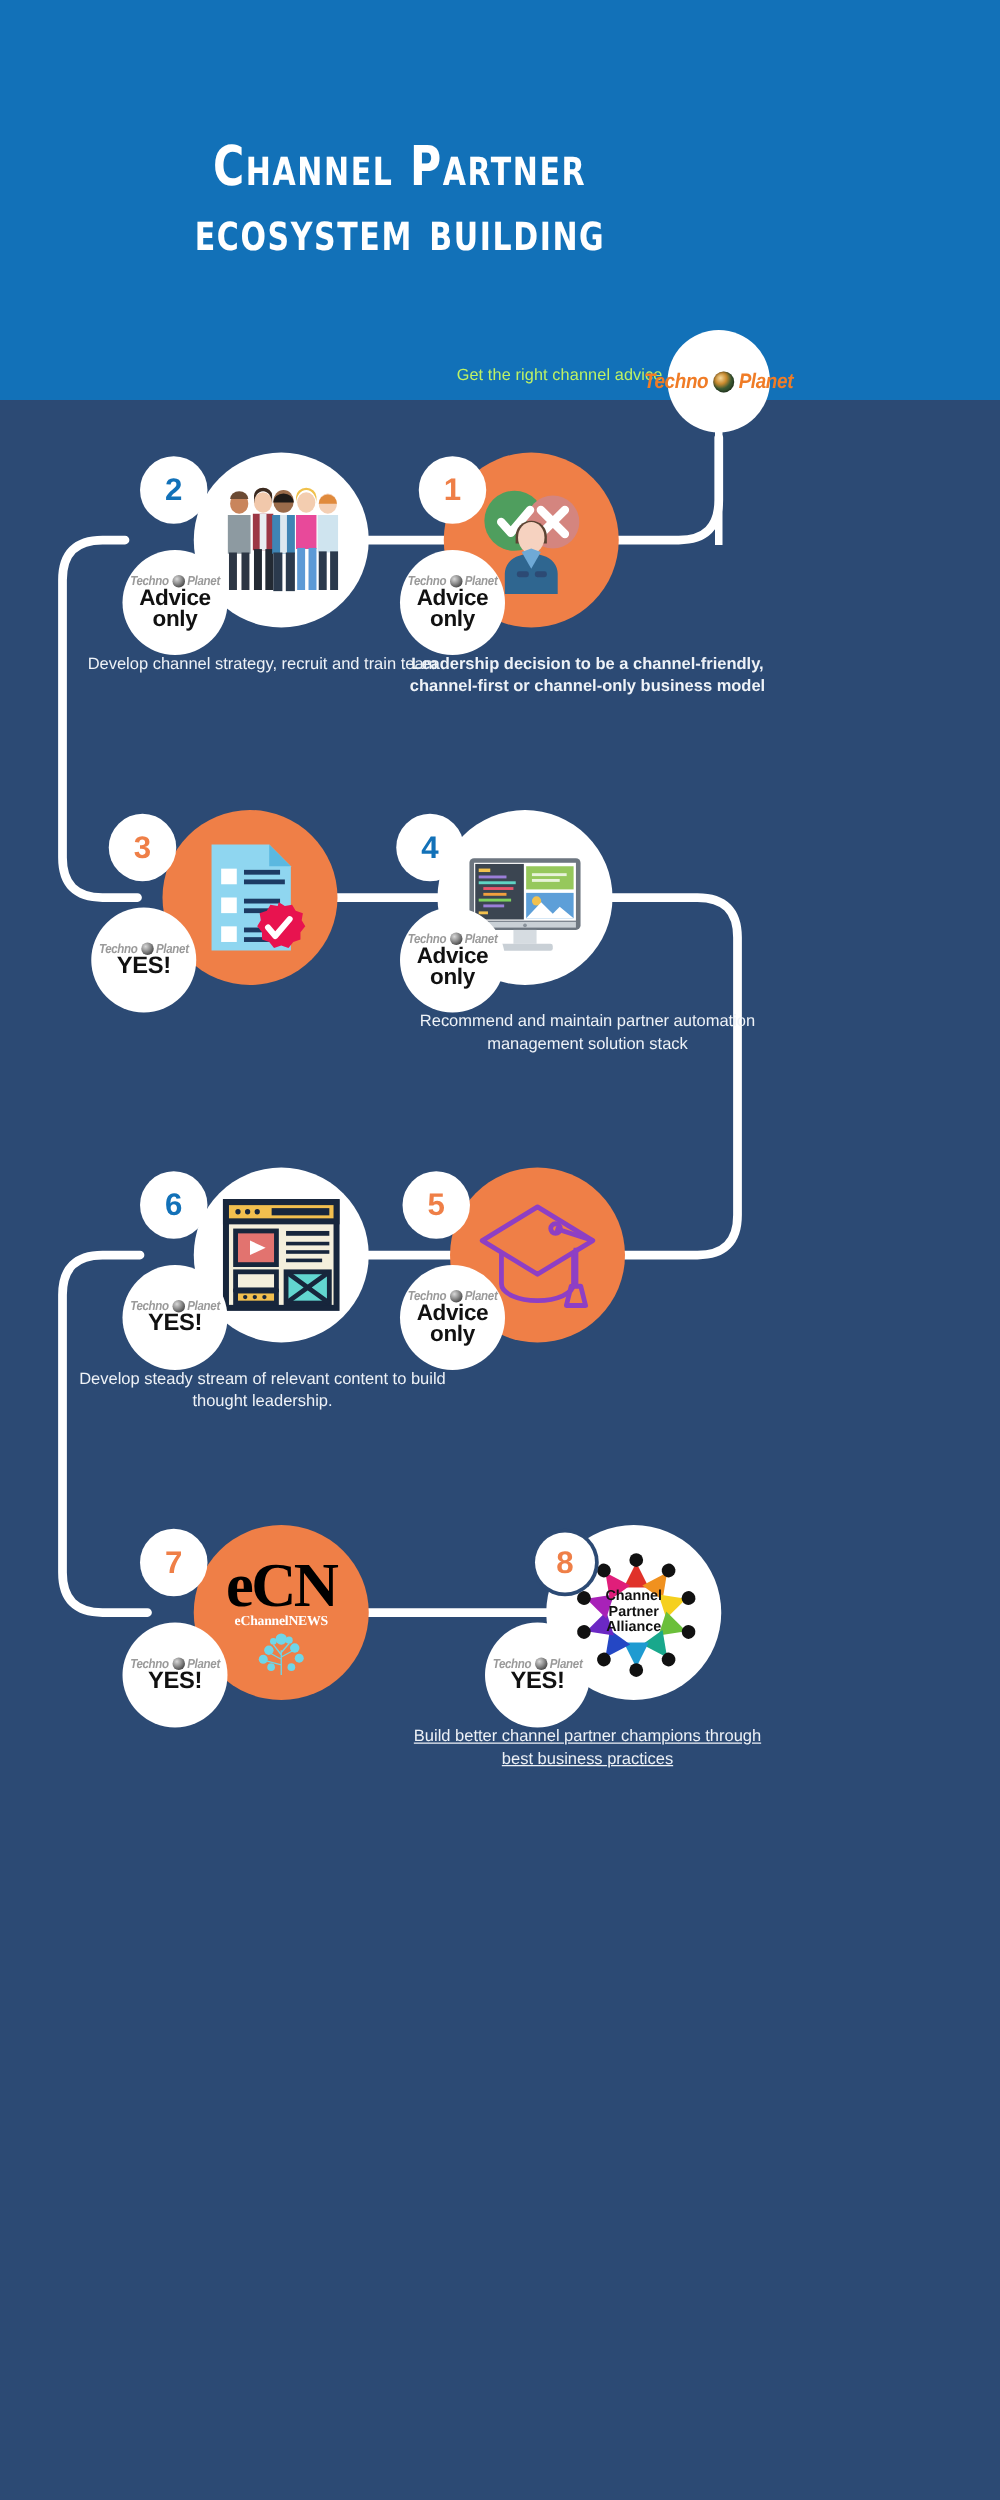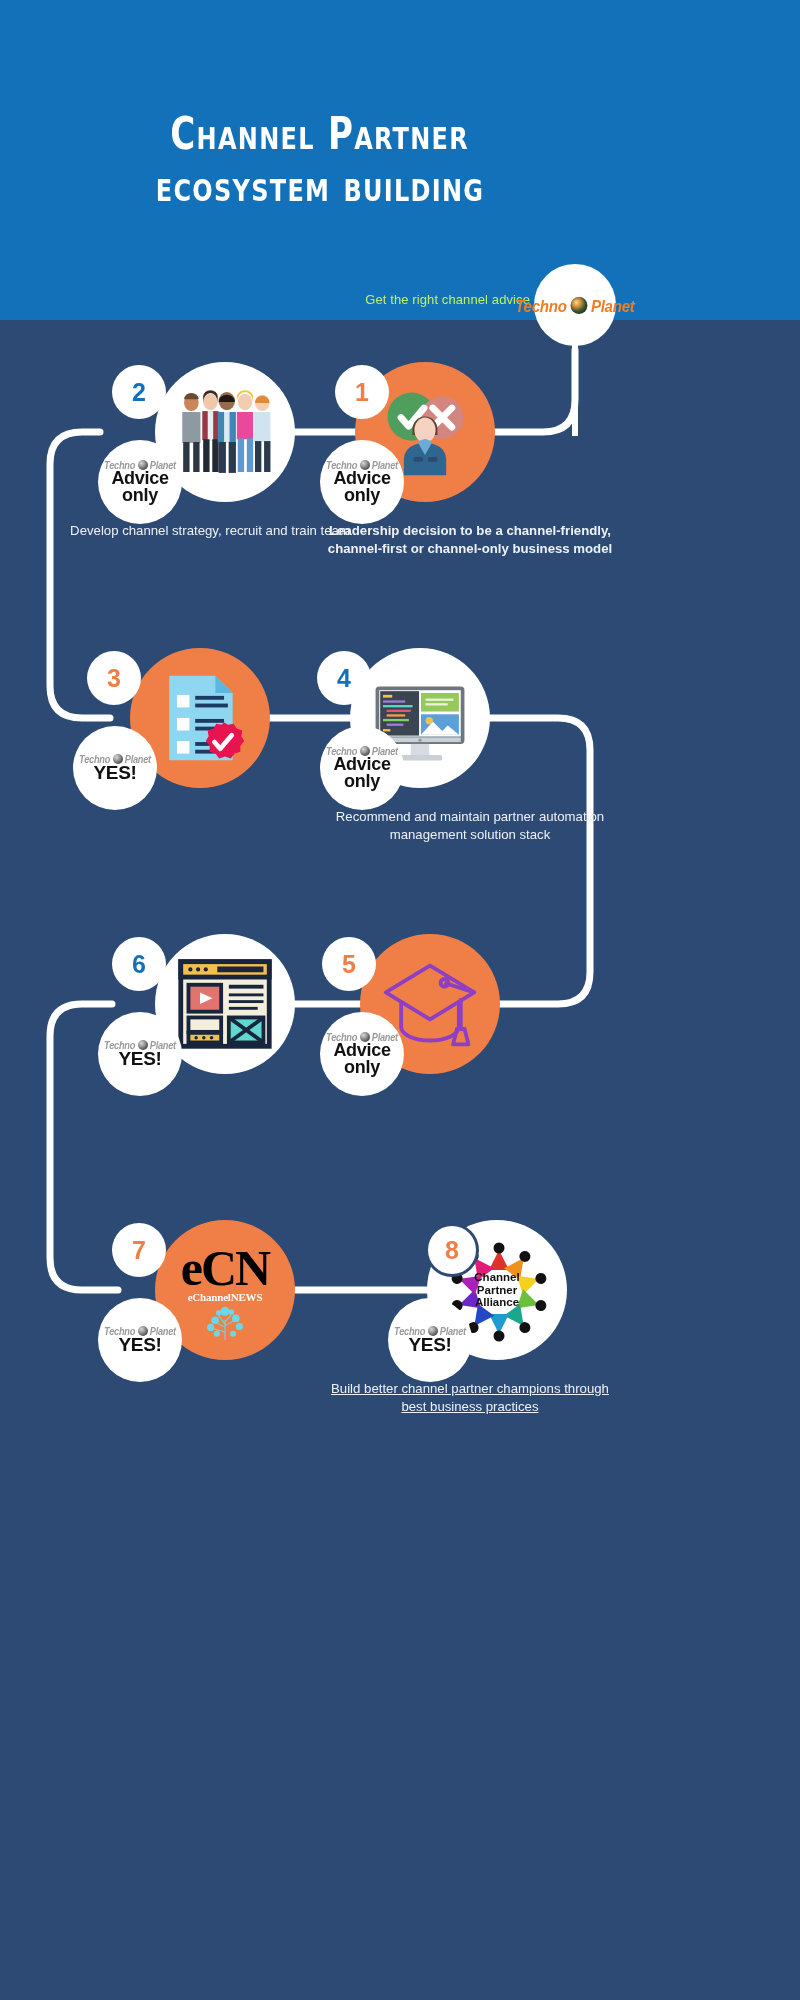--- a/index.html
+++ b/index.html
@@ -399,20 +399,21 @@
       <div class="numbadge blue" style="left:55px; top:6px;">6</div>
       <div class="verdict" style="left:38px; top:78px;">
         <div class="tp-mini">
           <span class="m-t">Techno</span>
           <span class="m-globe"></span>
           <span class="m-t">Planet</span>
         </div>
         <div class="vtext">YES!</div>
       </div>
     </div>
+    <div class="caption" style="top:160px;">Develop steady stream of relevant content to build thought leadership.</div>
   </div>
 
   <div class="step" style="left:60px; top:1220px;">
     <div class="node">
       <div class="disc orange" style="left:95px;">
         <div class="icon-wrap" style="flex-direction:column; justify-content:flex-start; padding-top:6px;">
           <div style="font-family:'Liberation Serif',serif; font-weight:bold; font-size:50px; color:#000000; line-height:.9; letter-spacing:-2px;">eCN</div>
           <div style="font-family:'Liberation Serif',serif; font-weight:bold; font-size:11px; color:#ffffff; letter-spacing:-.2px; margin-top:0;">eChannelNEWS</div>
           <svg width="62" height="40" viewBox="0 0 62 40" style="margin-top:1px;">
             <g stroke="#6fd6e8" stroke-width="1.2" fill="none">
@@ -437,21 +438,21 @@
           <span class="m-globe"></span>
           <span class="m-t">Planet</span>
         </div>
         <div class="vtext">YES!</div>
       </div>
     </div>
   </div>
 
   <div class="step" style="left:320px; top:1220px;">
     <div class="node">
-      <div class="disc white" style="left:107px;">
+      <div class="disc white" style="left:117px;">
         <div class="icon-wrap" style="position:relative;">
           <svg width="104" height="104" viewBox="0 0 104 104" style="position:absolute;left:0;top:0;">
             <g>
               <g transform="rotate(0 52 52)">
                   <path d="M52,10 L62,30 L42,30 Z" fill="#e0322a"></path>
                   <circle cx="52" cy="8" r="5.5" fill="#111"></circle>
                 </g>
               <g transform="rotate(36 52 52)">
                   <path d="M52,10 L62,30 L42,30 Z" fill="#f0911f"></path>
                   <circle cx="52" cy="8" r="5.5" fill="#111"></circle>

